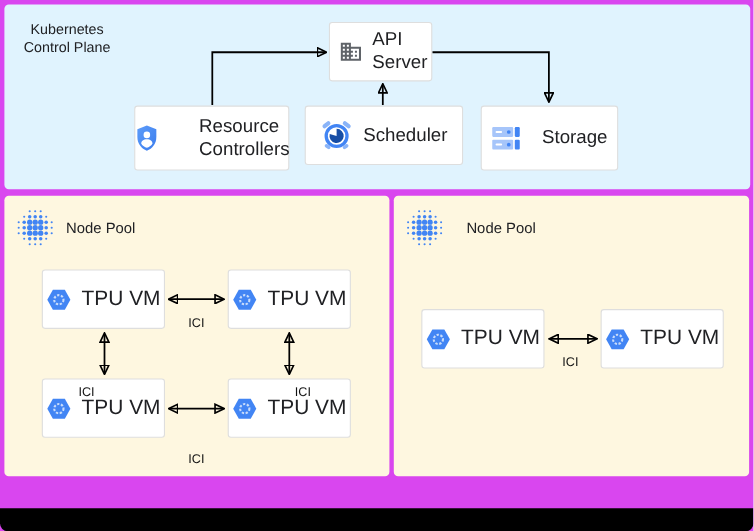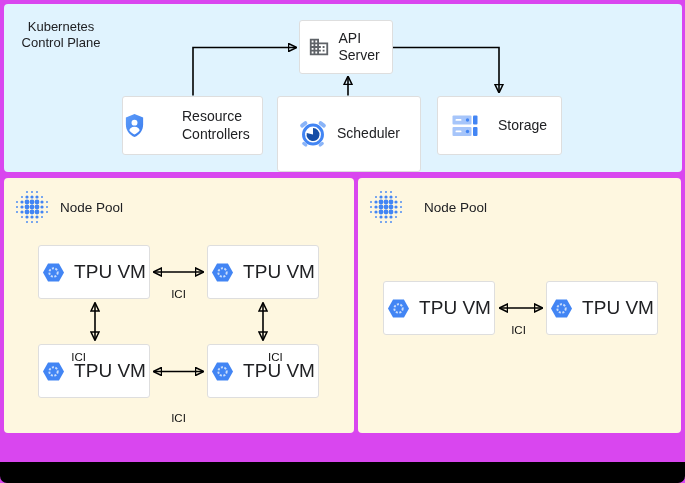--- a/index.html
+++ b/index.html
@@ -10,27 +10,27 @@
   .panel-cp  { left:4px;   top:4px;   width:678px; height:168px; background:#E0F3FE; }
   .panel-np0 { left:4px;   top:178px; width:350px; height:255px; background:#FEF7E0; }
   .panel-np1 { left:358px; top:178px; width:323px; height:255px; background:#FEF7E0; }
 
   .cp-title { position:absolute; left:8px; top:19px; width:106px; text-align:center;
               font-size:13px; line-height:16px; color:#202124; }
 
   .node-box { position:absolute; box-sizing:border-box; background:#ffffff;
               border:1px solid #DEDEDE; border-radius:3px;
               display:flex; align-items:center; justify-content:center; gap:9px; }
-  .node-label { font-size:14px; line-height:1.22; color:#202124; }
+  .node-label { font-size:17px; line-height:1.22; color:#202124; }
 
   .box-api     { left:299px; top:20px; width:94px;  height:54px; }
   .box-api     .node-label { width:46px; }
   .box-rc      { left:122px; top:96px; width:141px; height:59px;gap:36px; }
   .box-rc      .node-label { width:82px; }
-  .box-sched   { left:277px; top:96px; width:144px; height:76px;text-align:center; }
+  .box-sched   { left:277px; top:96px; width:144px; height:54px;text-align:center; }
   .box-storage { left:437px; top:96px; width:125px; height:59px;gap:20px; }
 
   .tpu-box { width:112px; height:54px; }
   .tpu-box .node-label { font-size:19px; }
   .tpu-a { left:38px;  top:245px; }
   .tpu-b { left:207px; top:245px; }
   .tpu-c { left:38px;  top:344px; }
   .tpu-d { left:207px; top:344px; }
   .tpu-e { left:383px; top:281px; }
   .tpu-f { left:546px; top:281px; }

